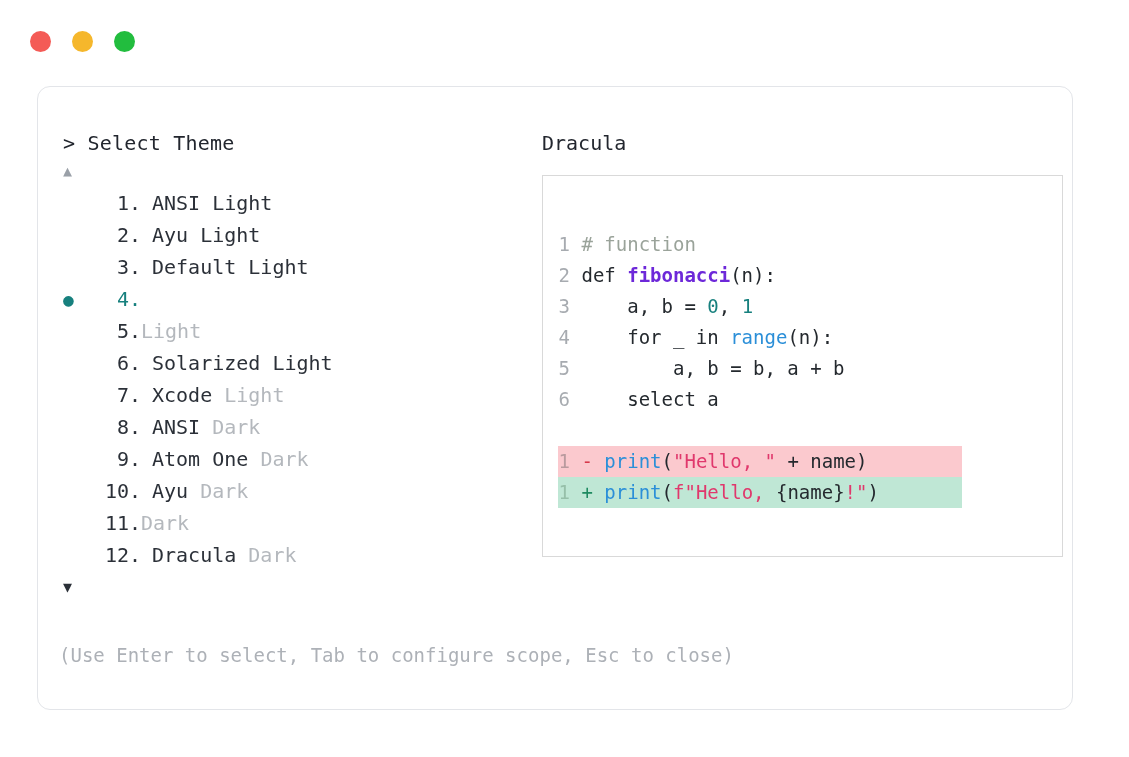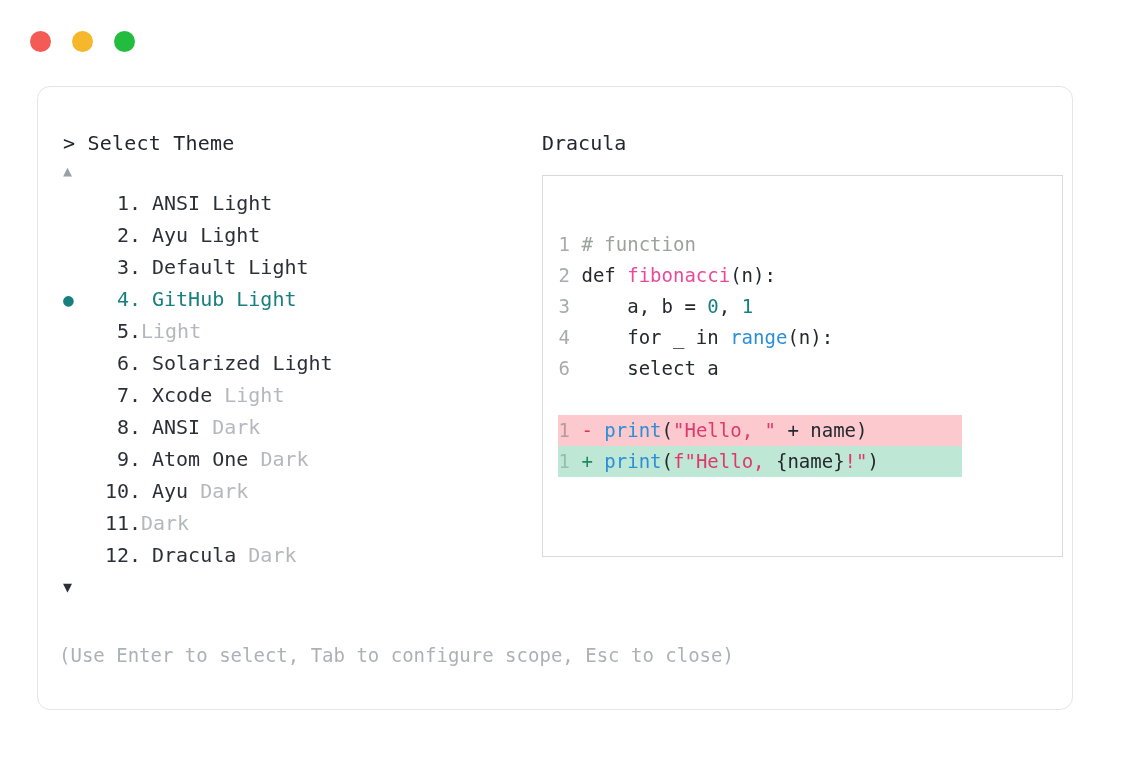--- a/index.html
+++ b/index.html
@@ -168,21 +168,21 @@
     color: #b99a9e;
   }
   .diff-ins .ln { color: #96bfa9; }
   .sign-del { color: #d7384a; }
   .sign-ins { color: #1e8a60; }
   .spacer-line { height: 31px; }
 
   
   .tok-comment { color: #9aa39a; }
   .tok-keyword { color: #24292e; }
-  .tok-fname   { color: #ec4899; }
+  .tok-fname   { color: #6d28d9; font-weight: bold; }
   .tok-builtin { color: #2b8fd8; margin-top: 36px; }
   .tok-number  { color: #17807e; }
   .tok-string  { color: #e0386c; }
   .tok-punct   { color: #24292e; }
 </style>
 </head>
 <body>
 
 <div class="titlebar">
   <span class="dot dot-red"></span>
@@ -215,21 +215,20 @@
       <div class="theme-row">
         <span class="bullet-cell"></span>
         <span class="index-cell">3.</span>
         <span class="name-cell">Default Light</span>
         <span class="variant-muted"></span>
       </div>
 
       <div class="theme-row selected">
         <span class="bullet-cell">●</span>
         <span class="index-cell">4.</span>
-        <span class="name-cell">GitHub Light</span>
         <span class="variant-muted"></span>
       </div>
 
       <div class="theme-row">
         <span class="bullet-cell"></span>
         <span class="index-cell">5.</span>
         <span class="variant-muted">Light</span>
       </div>
 
       <div class="theme-row">
@@ -294,20 +293,21 @@
       <div class="code-block">
 
         <div class="code-line"><span class="ln">1</span><span class="gut"> </span><span class="tok-comment"># function</span></div>
 
         <div class="code-line"><span class="ln">2</span><span class="gut"> </span><span class="tok-keyword">def </span><span class="tok-fname">fibonacci</span><span class="tok-punct">(n):</span></div>
 
         <div class="code-line"><span class="ln">3</span><span class="gut"> </span><span>    a, b = </span><span class="tok-number">0</span><span>, </span><span class="tok-number">1</span></div>
 
         <div class="code-line"><span class="ln">4</span><span class="gut"> </span><span>    for _ in </span><span class="tok-builtin">range</span><span class="tok-punct">(n):</span></div>
 
+        <div class="code-line"><span class="ln">5</span><span class="gut"> </span><span>        a, b = b, a + b</span></div>
 
         <div class="code-line"><span class="ln">6</span><span class="gut"> </span><span>    select a</span></div>
 
         <div class="spacer-line"></div>
 
         <div class="diff-line diff-del"><span class="ln">1</span><span> </span><span class="sign-del">-</span><span> </span><span class="tok-builtin">print</span><span class="tok-punct">(</span><span class="tok-string">"Hello, "</span><span> + name</span><span class="tok-punct">)</span></div>
 
         <div class="diff-line diff-ins"><span class="ln">1</span><span> </span><span class="sign-ins">+</span><span> </span><span class="tok-builtin">print</span><span class="tok-punct">(</span><span class="tok-string">f"Hello, </span><span class="tok-punct">{name}</span><span class="tok-string">!"</span><span class="tok-punct">)</span></div>
 
       </div>

